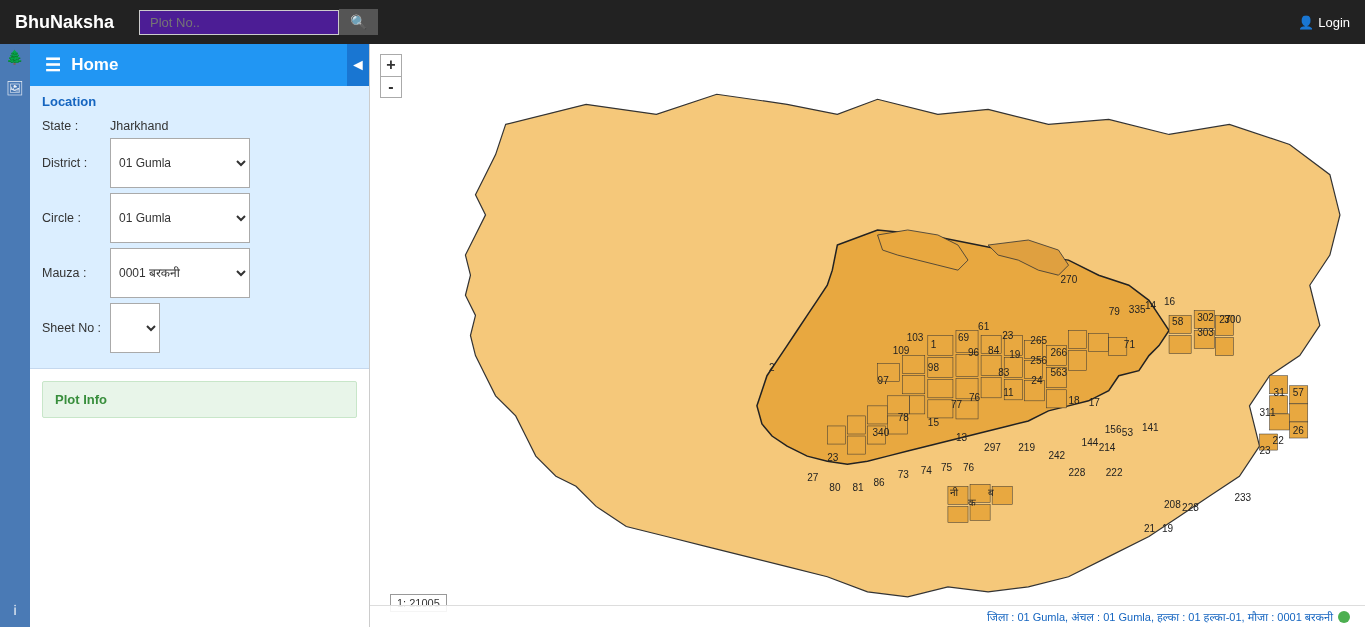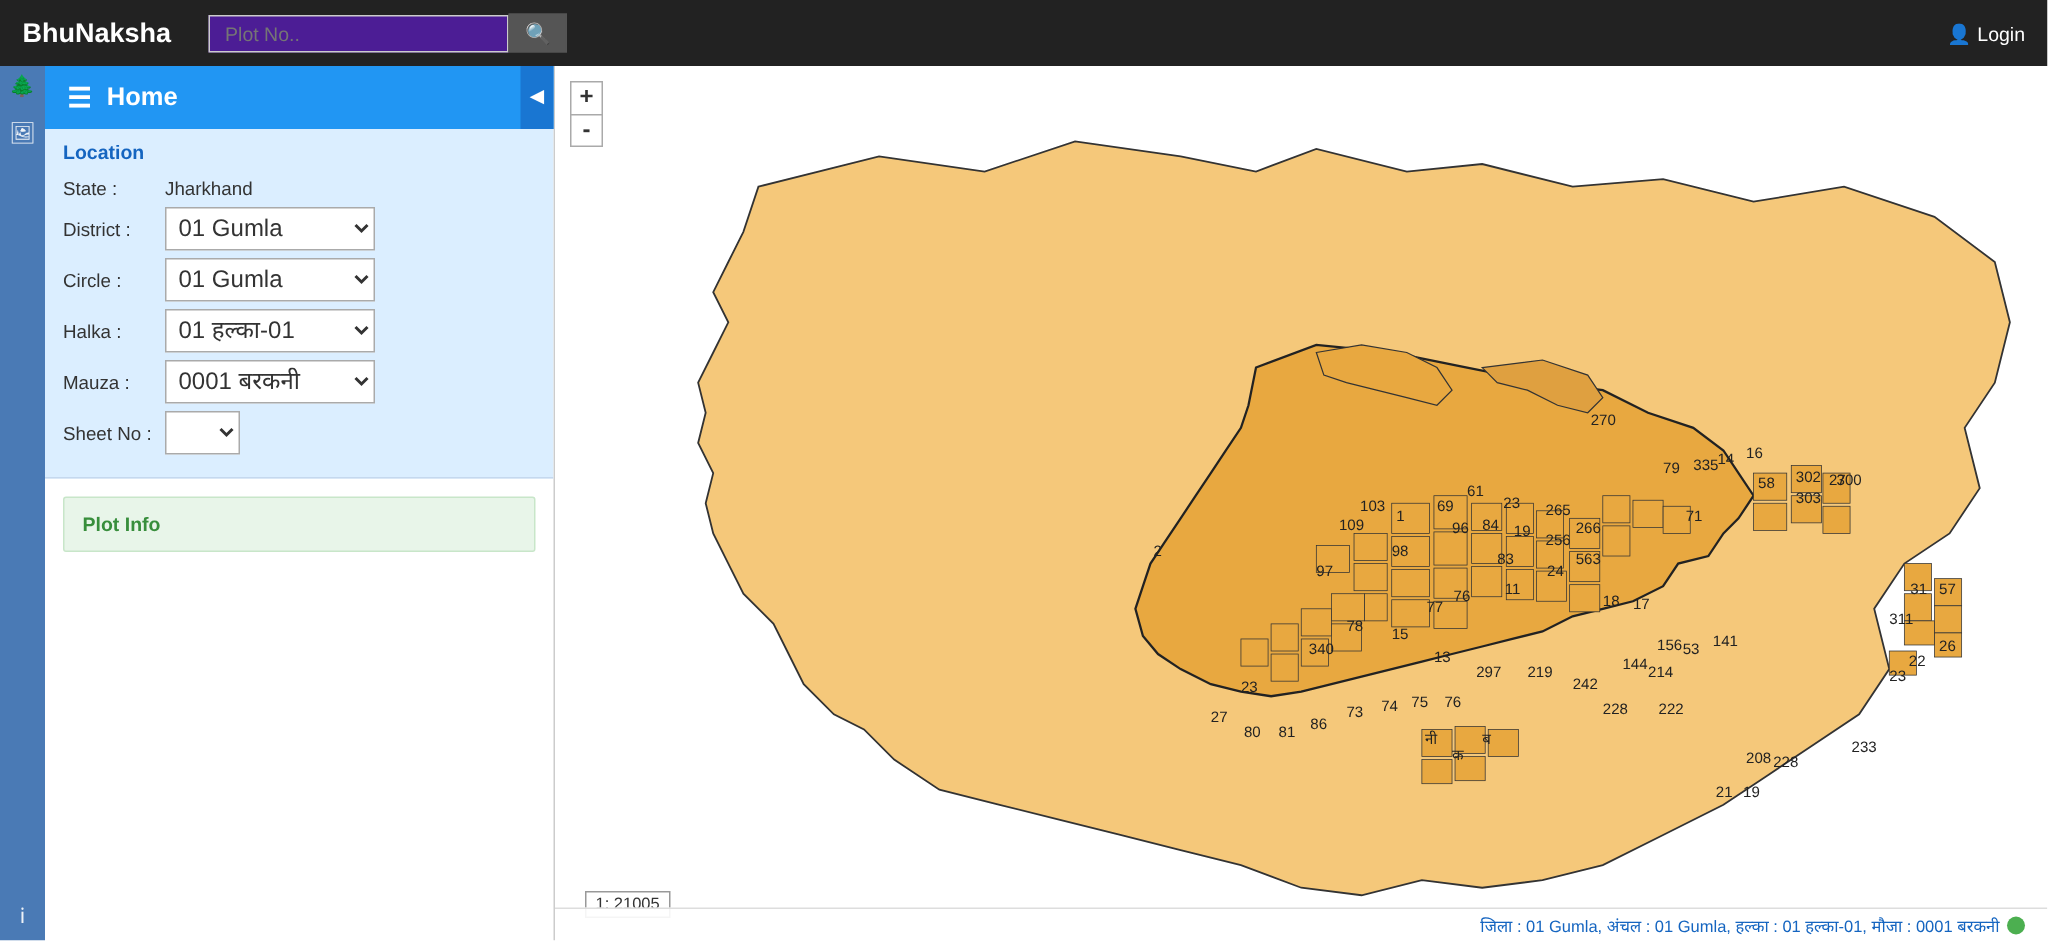--- a/index.html
+++ b/index.html
@@ -155,22 +155,22 @@
       min-width: 68px;
       color: #333;
       font-size: 12.5px;
     }
     .form-value-text {
       color: #333;
       font-size: 12.5px;
     }
     .form-row select {
       border: 1px solid #aaa;
-      padding: 4px 4px;
-      font-size: 16px;
+      padding: 16px 4px;
+      font-size: 12px;
       background: #fff;
       color: #333;
       cursor: pointer;
       min-width: 140px;
     }
 
     
     .plot-info-section {
       margin: 12px;
       background: #e8f5e9;
@@ -325,26 +325,20 @@
           </select>
         </div>
 
         <div class="form-row">
           <span class="form-label">Circle :</span>
           <select>
             <option>01 Gumla</option>
           </select>
         </div>
 
-        <div class="form-row">
-          <span class="form-label">Halka :</span>
-          <select>
-            <option>01 हल्का-01</option>
-          </select>
-        </div>
 
         <div class="form-row">
           <span class="form-label">Mauza :</span>
           <select>
             <option>0001 बरकनी</option>
           </select>
         </div>
 
         <div class="form-row">
           <span class="form-label">Sheet No :</span>

